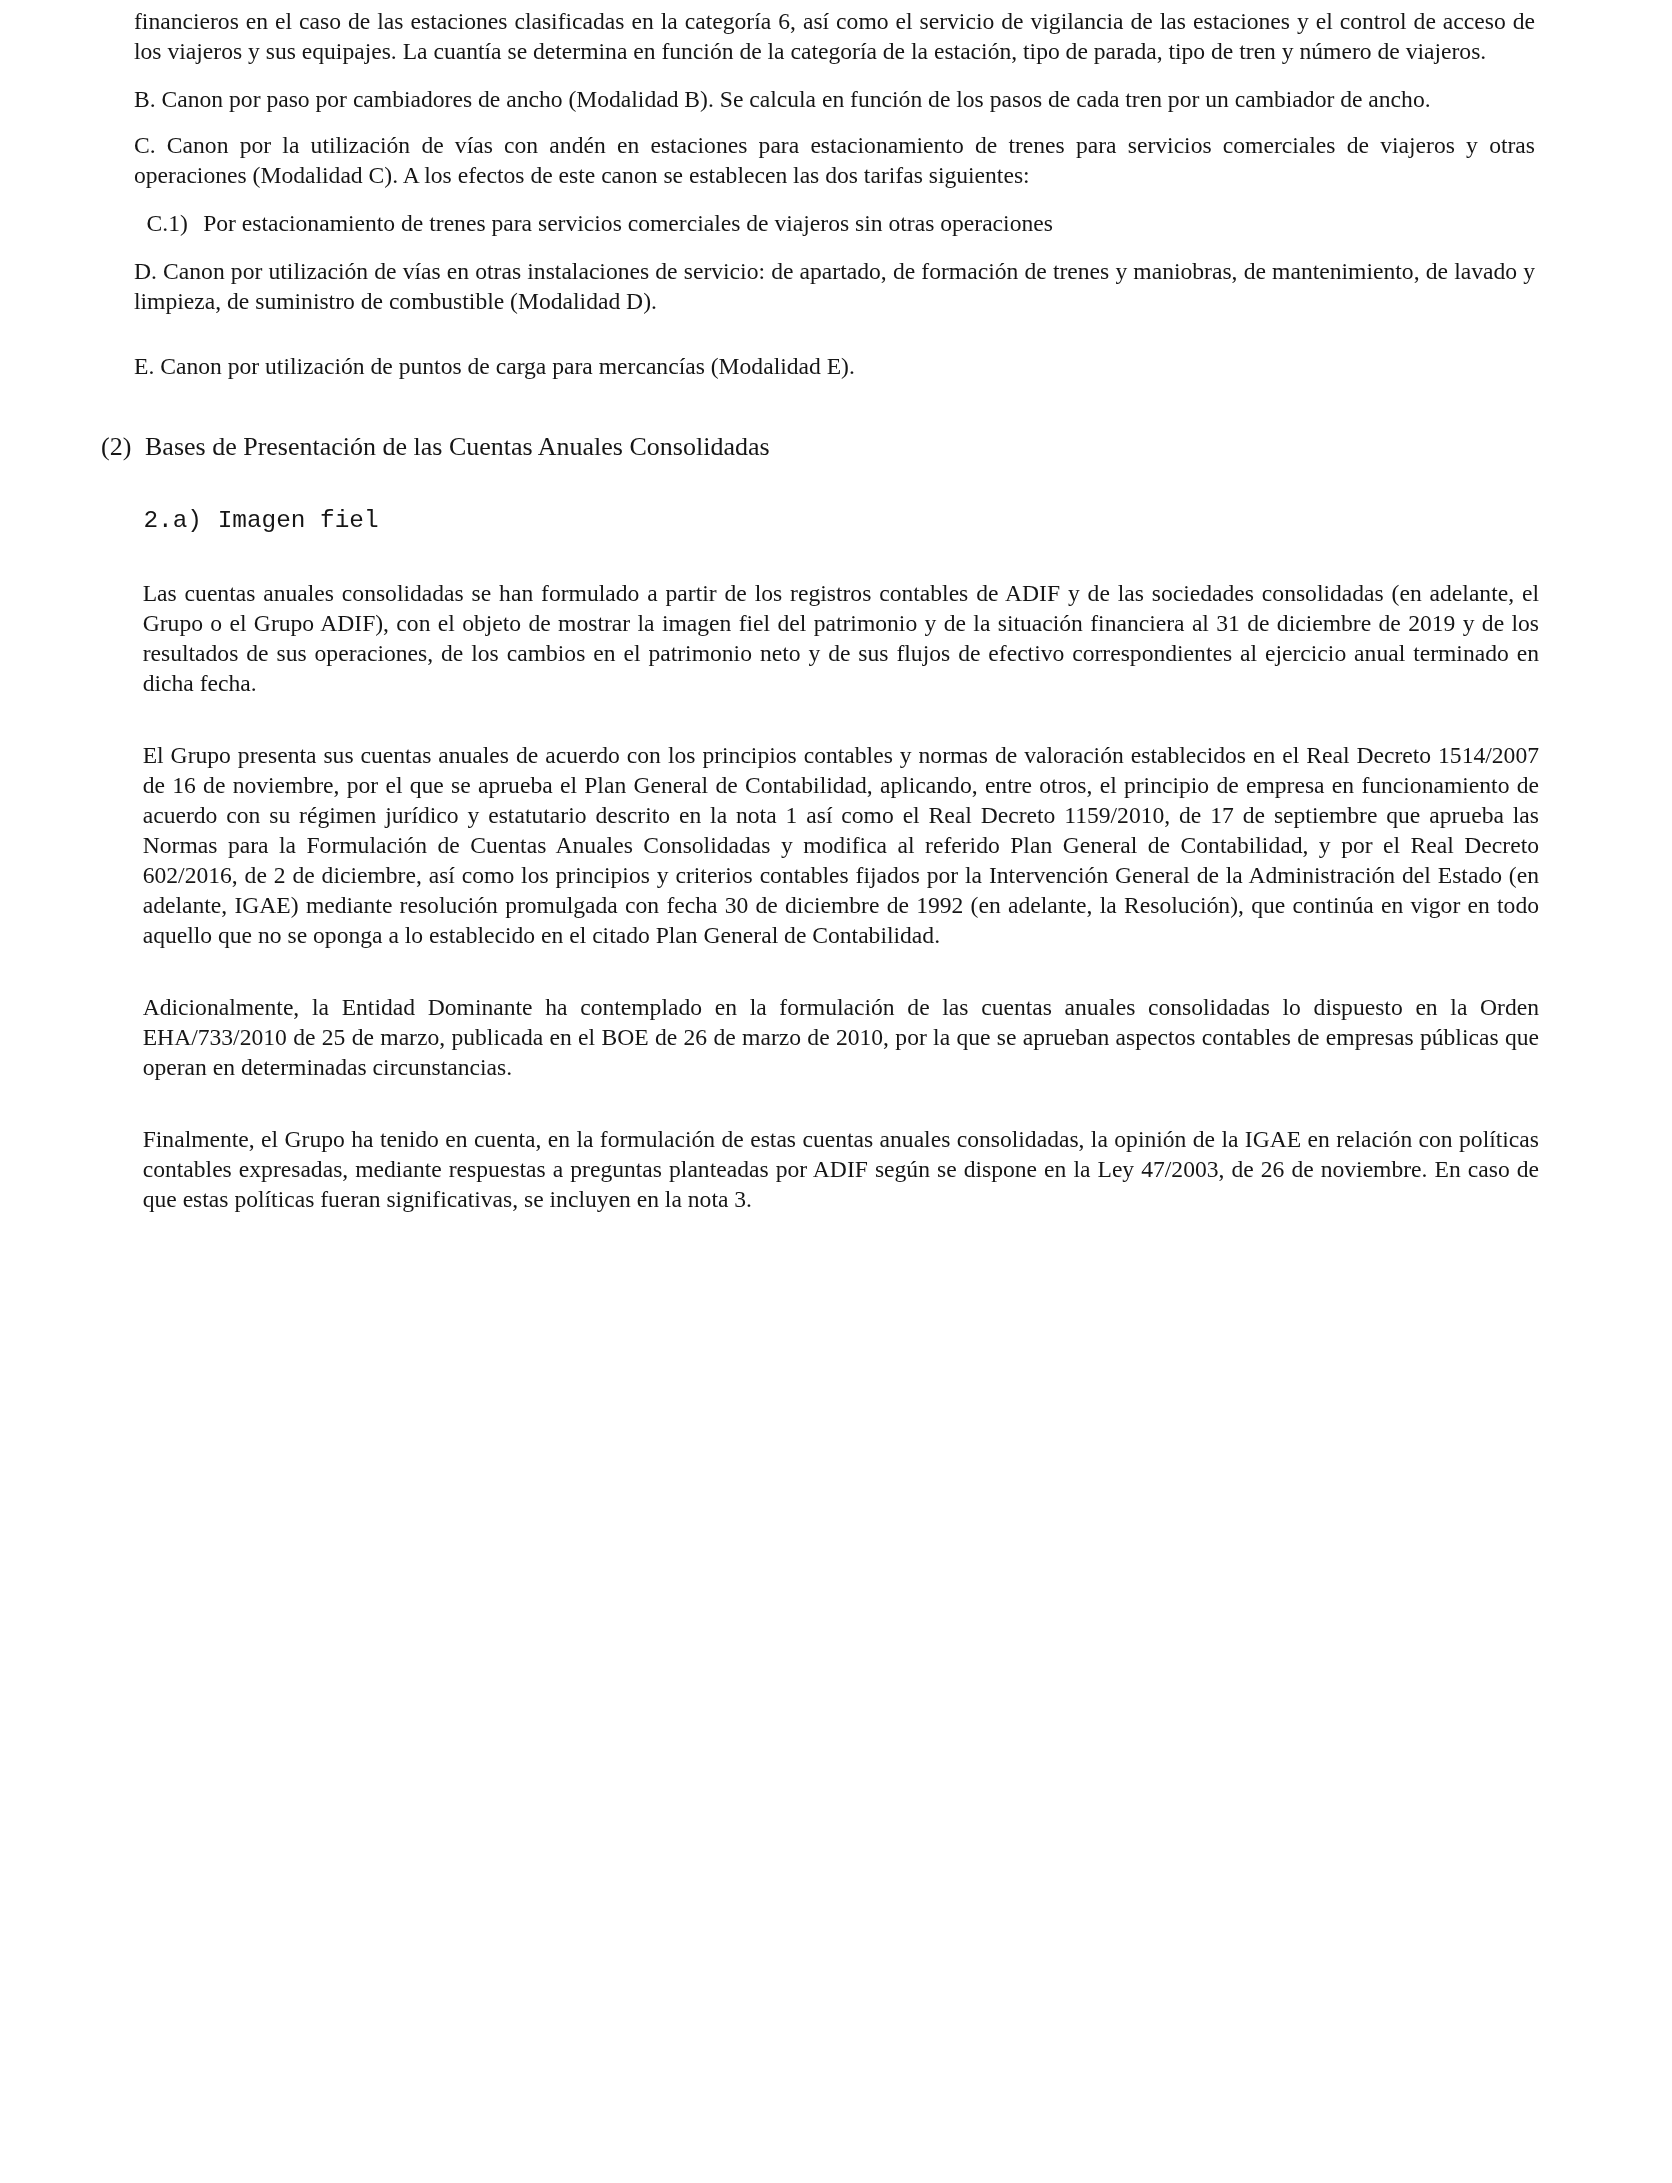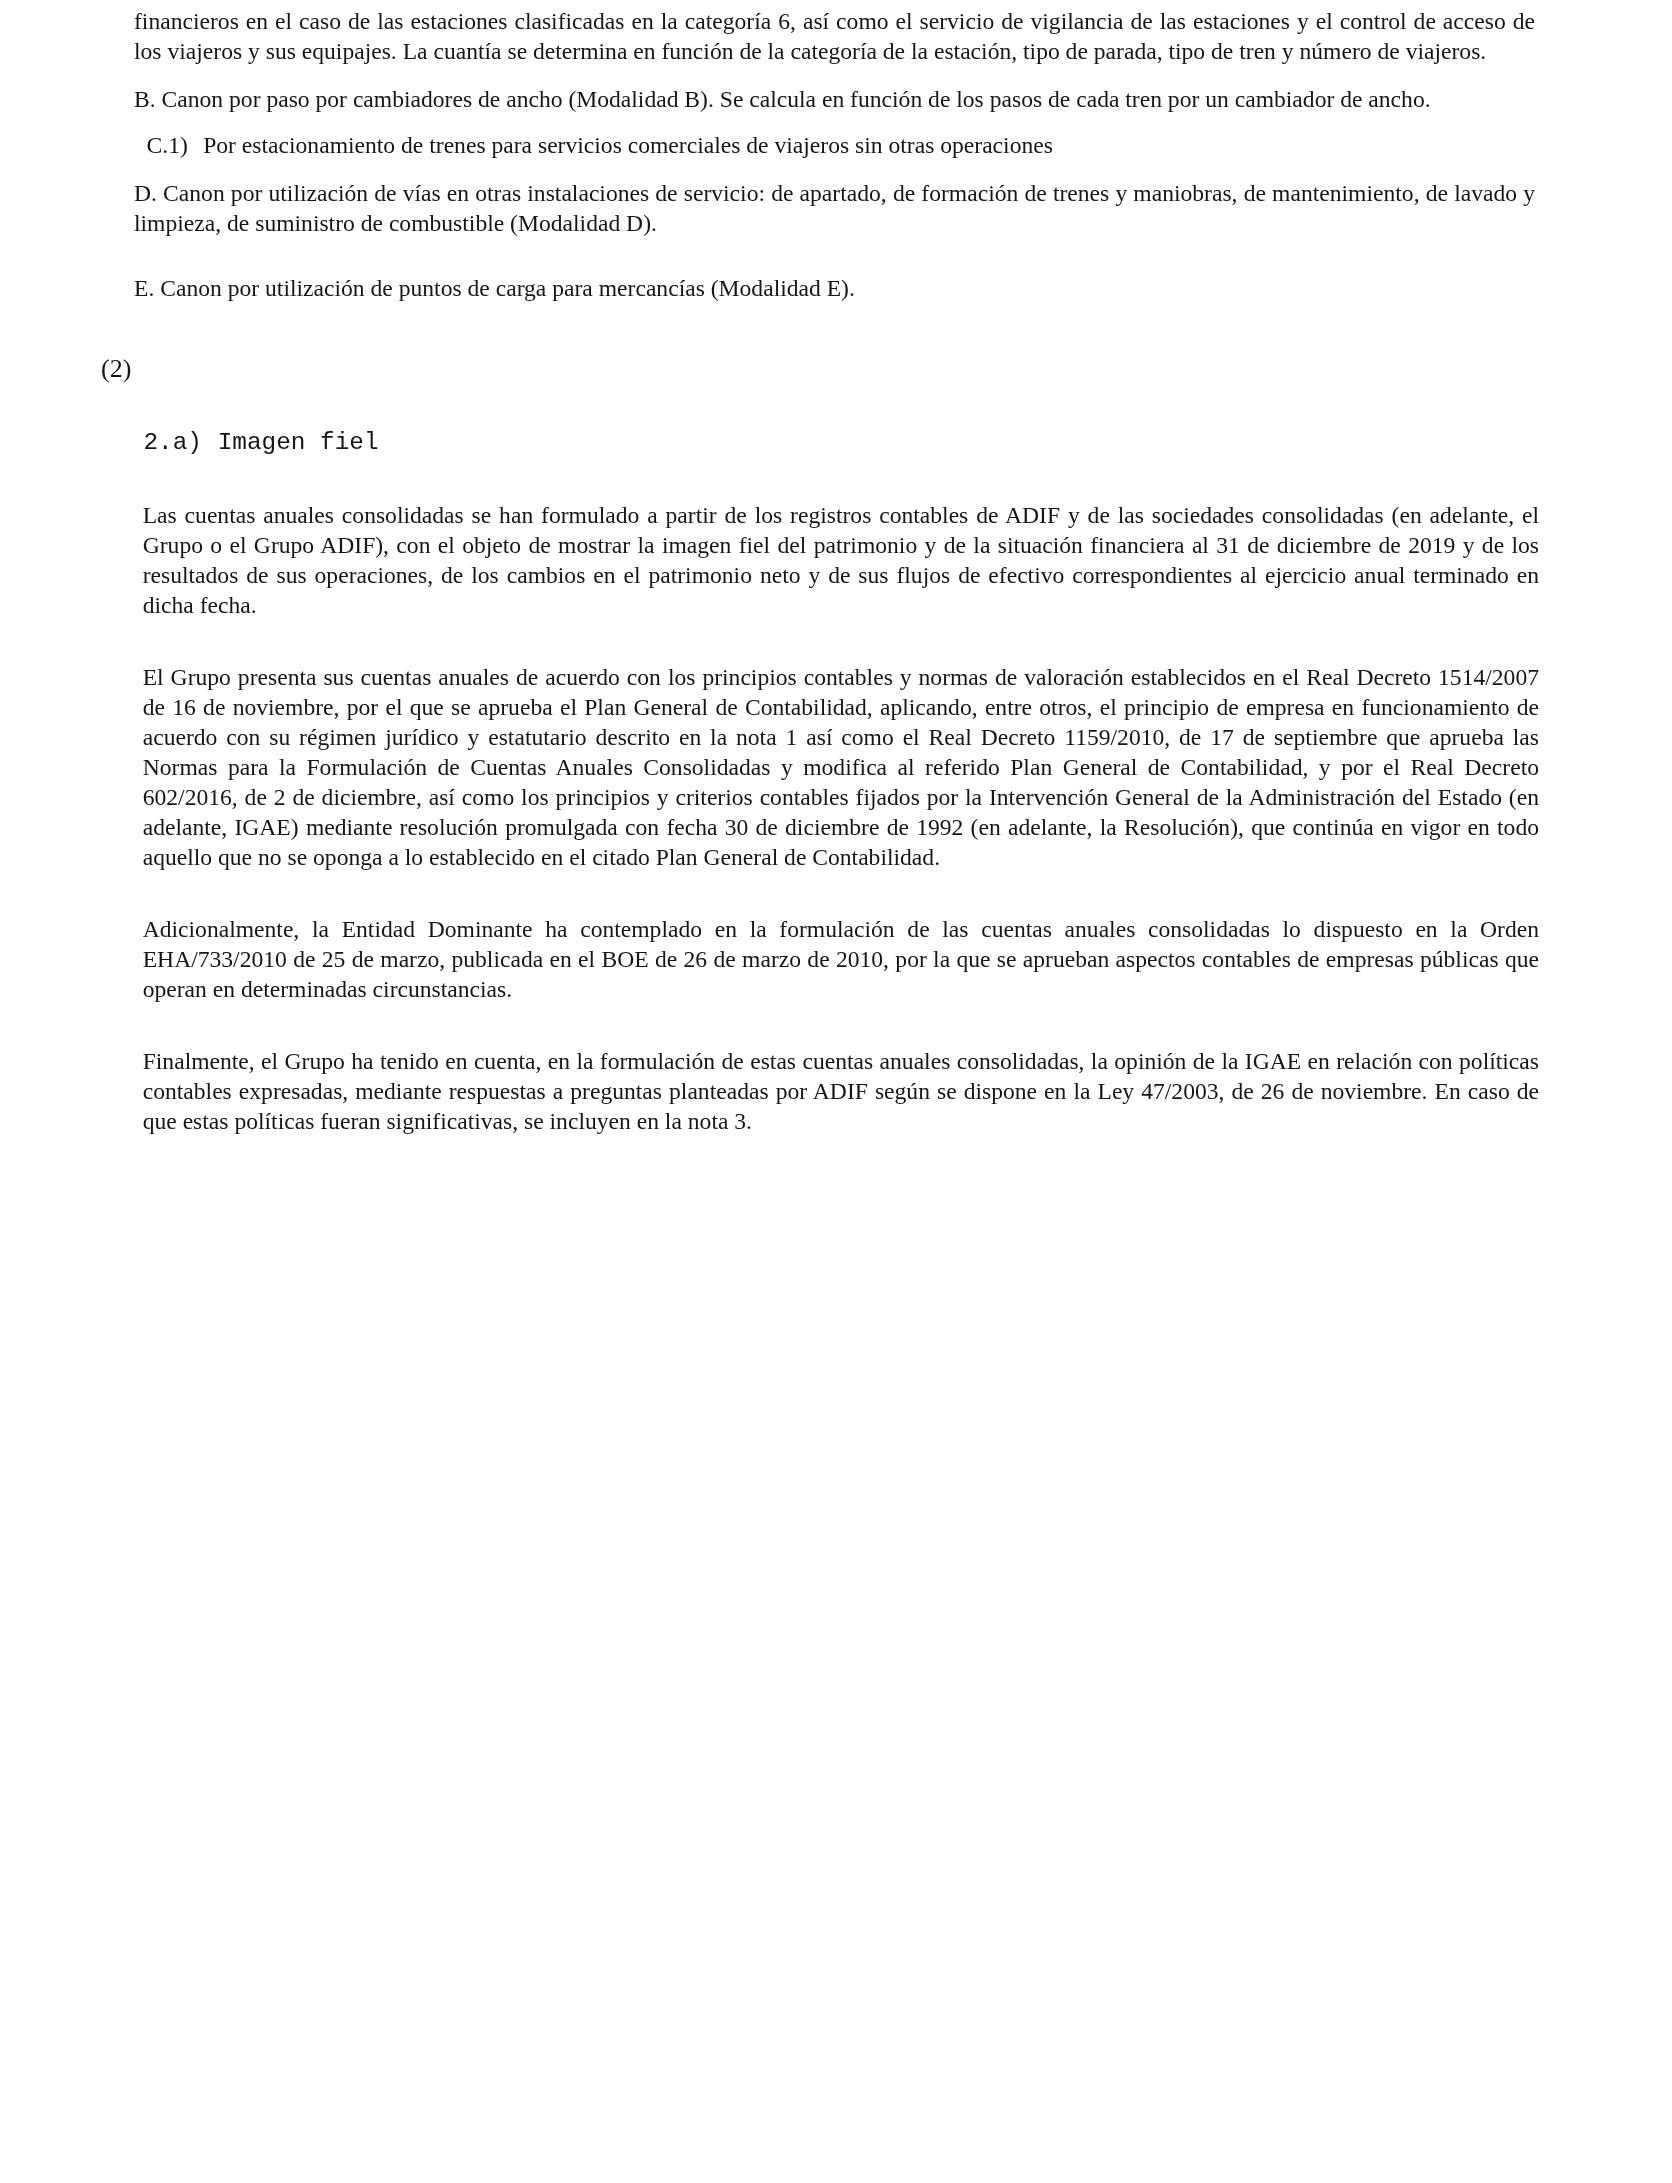--- a/index.html
+++ b/index.html
@@ -70,30 +70,32 @@
 </style>
 </head>
 <body>
 
 <div class="page">
 
   <p class="body-par">financieros en el caso de las estaciones clasificadas en la categoría 6, así como el servicio de vigilancia de las estaciones y el control de acceso de los viajeros y sus equipajes. La cuantía se determina en función de la categoría de la estación, tipo de parada, tipo de tren y número de viajeros.</p>
 
   <p class="body-par tight">B. Canon por paso por cambiadores de ancho (Modalidad B). Se calcula en función de los pasos de cada tren por un cambiador de ancho.</p>
 
+  <p class="body-par">C. Canon por la utilización de vías con andén en estaciones para estacionamiento de trenes para servicios comerciales de viajeros y otras operaciones (Modalidad C). A los efectos de este canon se establecen las dos tarifas siguientes:</p>
 
   <div class="c-item"><span class="c-label">C.1)</span> <span>Por estacionamiento de trenes para servicios comerciales de viajeros sin otras operaciones</span></div>
 
 
   <p class="body-par">D. Canon por utilización de vías en otras instalaciones de servicio: de apartado, de formación de trenes y maniobras, de mantenimiento, de lavado y limpieza, de suministro de combustible (Modalidad D).</p>
 
   <p class="item-e">E. Canon por utilización de puntos de carga para mercancías (Modalidad E).</p>
 
   <div class="section-heading">
     <span class="sec-num">(2)</span>
+    <span>Bases de Presentación de las Cuentas Anuales Consolidadas</span>
   </div>
 
   <div class="sub-heading">
     <span class="sub-num">2.a)</span><span>Imagen fiel</span>
   </div>
 
   <div class="section-body">
     <p>Las cuentas anuales consolidadas se han formulado a partir de los registros contables de ADIF y de las sociedades consolidadas (en adelante, el Grupo o el Grupo ADIF), con el objeto de mostrar la imagen fiel del patrimonio y de la situación financiera al 31 de diciembre de 2019 y de los resultados de sus operaciones, de los cambios en el patrimonio neto y de sus flujos de efectivo correspondientes al ejercicio anual terminado en dicha fecha.</p>
     <p>El Grupo presenta sus cuentas anuales de acuerdo con los principios contables y normas de valoración establecidos en el Real Decreto 1514/2007 de 16 de noviembre, por el que se aprueba el Plan General de Contabilidad, aplicando, entre otros, el principio de empresa en funcionamiento de acuerdo con su régimen jurídico y estatutario descrito en la nota 1 así como el Real Decreto 1159/2010, de 17 de septiembre que aprueba las Normas para la Formulación de Cuentas Anuales Consolidadas y modifica al referido Plan General de Contabilidad, y por el Real Decreto 602/2016, de 2 de diciembre, así como los principios y criterios contables fijados por la Intervención General de la Administración del Estado (en adelante, IGAE) mediante resolución promulgada con fecha 30 de diciembre de 1992 (en adelante, la Resolución), que continúa en vigor  en todo aquello que no se oponga a lo establecido en el citado Plan General de Contabilidad.</p>
     <p>Adicionalmente, la Entidad Dominante ha contemplado en la formulación de las cuentas anuales consolidadas lo dispuesto en la Orden EHA/733/2010 de 25 de marzo, publicada en el BOE de 26 de marzo de 2010, por la que se aprueban aspectos contables de empresas públicas que operan en determinadas circunstancias.</p>

